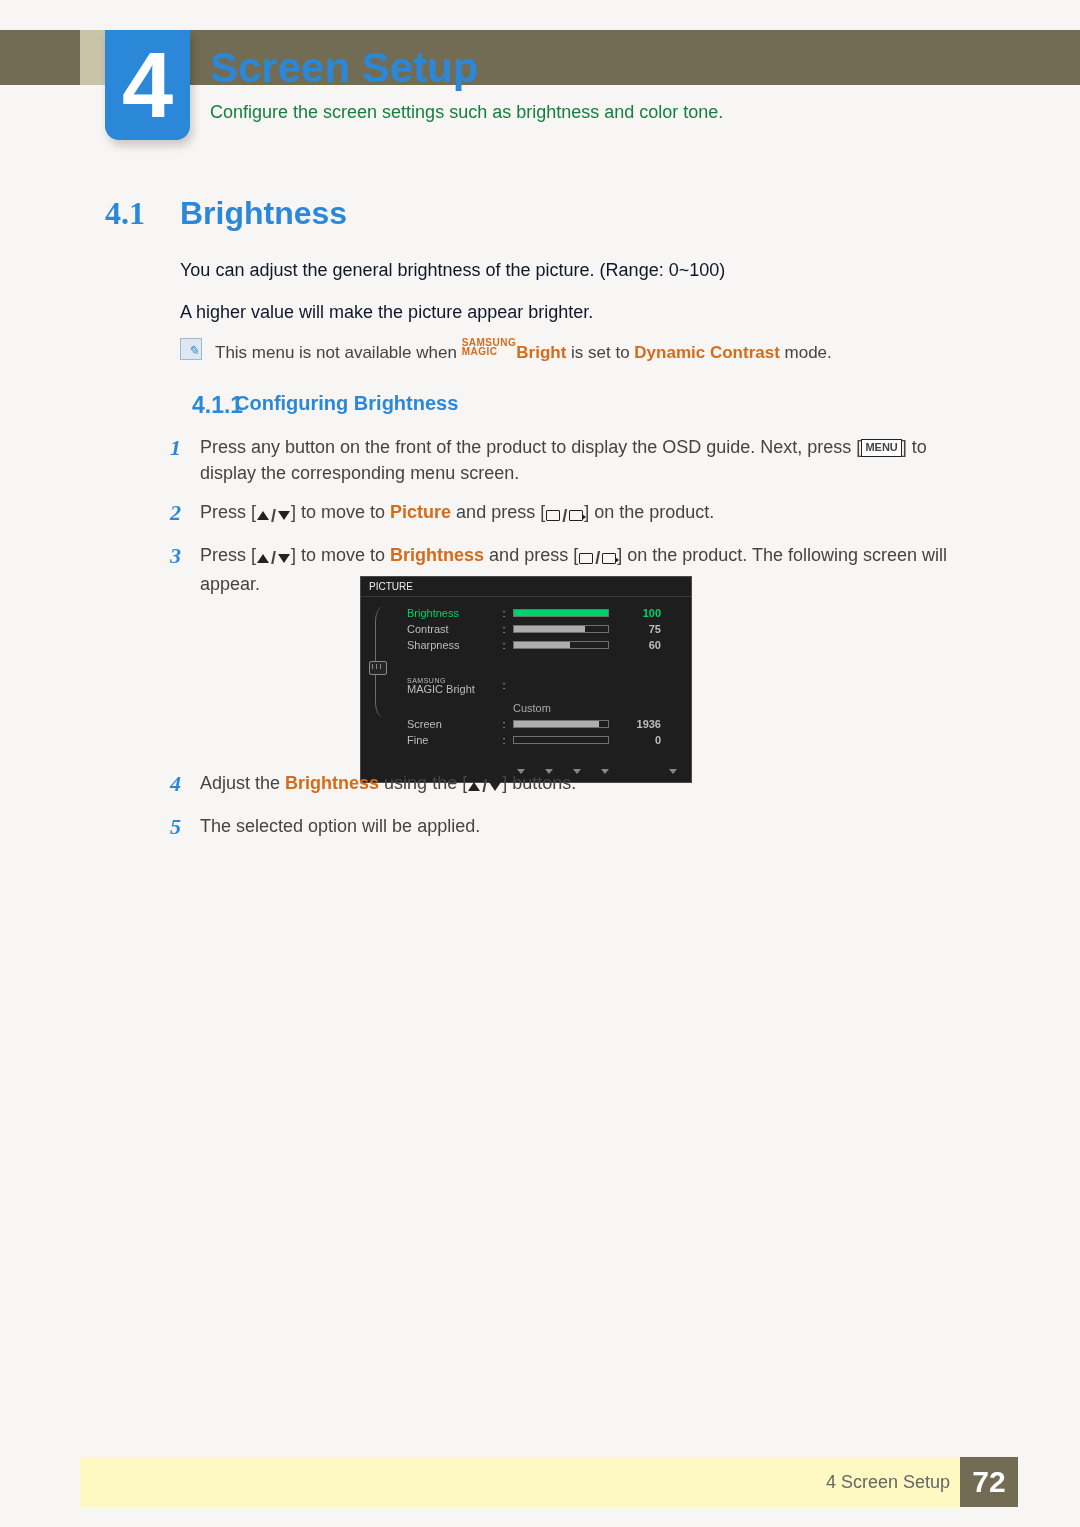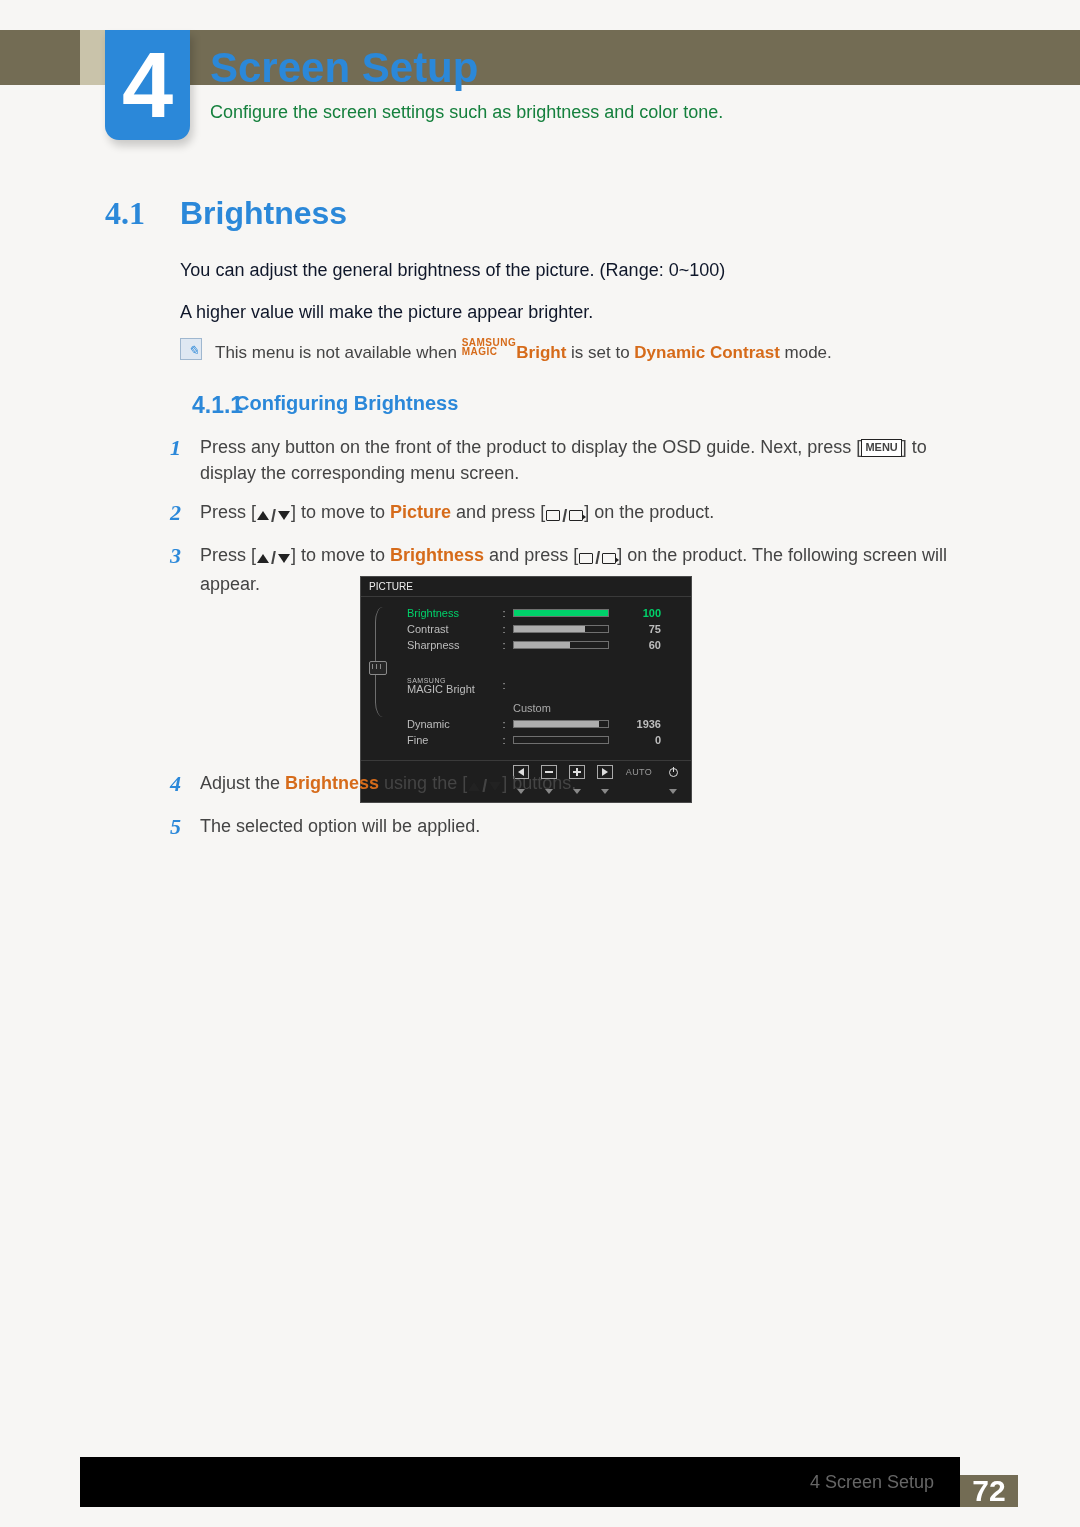--- a/index.html
+++ b/index.html
@@ -199,29 +199,29 @@
   }
   .steps2 li .num {
     position: absolute; left: 0; top: -2px;
     font-size: 22px; color: #2b88d9; font-style: italic; font-weight: 600;
     font-family: Georgia, 'Times New Roman', serif;
   }
   .steps2 .kw { color: #d66b1a; font-weight: bold; }
   
   .footer-band {
     position: absolute; left: 80px; right: 120px; bottom: 20px; height: 50px;
-    background: #000000;
+    background: #fef9c3;
     display: flex; align-items: center; justify-content: flex-end;
-    padding-right: 16px; gap: 0;
+    gap: 0;
   }
   .footer-chapter {
     color: #666; font-size: 18px; margin-right: 10px;
   }
   .footer-pagebox {
-    position: absolute; right: 62px; bottom: 20px; width: 58px; height: 32px;
+    position: absolute; right: 62px; bottom: 20px; width: 58px; height: 50px;
     background: #736c54; color: #fff; display: flex; align-items: center; justify-content: center;
     font-size: 30px; font-weight: bold;
   }
 </style>
 </head>
 <body>
 
 <div class="top-band"></div>
 <div class="left-band"></div>
 <div class="chapter-box">4</div>
@@ -302,53 +302,35 @@
           <span class="fill" style="width:60%"></span>
         </span>
       <span class="val">60</span>
     </div>
     <div class="osd-row">
       <span class="label" style="line-height:9px;"><span style="font-size:7px;letter-spacing:0.5px;">SAMSUNG</span><br><span>MAGIC Bright</span></span>
       <span class="colon">:</span>
       <span class="textval">Custom</span>
     </div>
     <div class="osd-row">
-      <span class="label">Dynamic</span>
+      <span class="label">Screen</span>
       <span class="colon">:</span>
       <span class="barwrap">
           <span class="fill" style="width:90%"></span>
         </span>
       <span class="val">1936</span>
     </div>
     <div class="osd-row">
       <span class="label">Fine</span>
       <span class="colon">:</span>
       <span class="barwrap">
           <span class="fill" style="width:0%"></span>
         </span>
       <span class="val">0</span>
     </div>
-  </div>
-  <div class="osd-footer">
-    <div class="osd-fbtn">
-        <span class="tri-l"></span>
-      </div>
-    <div class="osd-fbtn">
-        <span class="minus"></span>
-      </div>
-    <div class="osd-fbtn">
-        <span class="plus"></span>
-      </div>
-    <div class="osd-fbtn">
-        <span class="tri-r"></span>
-      </div>
-    <div class="osd-fbtn auto">AUTO</div>
-    <div class="osd-fbtn power">
-        <span class="pwr"></span>
-      </div>
   </div>
   <div class="osd-arrowrow">
     <div class="dtri"><span></span></div>
     <div class="dtri"><span></span></div>
     <div class="dtri"><span></span></div>
     <div class="dtri"><span></span></div>
     <div class="spacer28"></div>
     <div class="dtri"><span></span></div>
   </div>
 </div>

